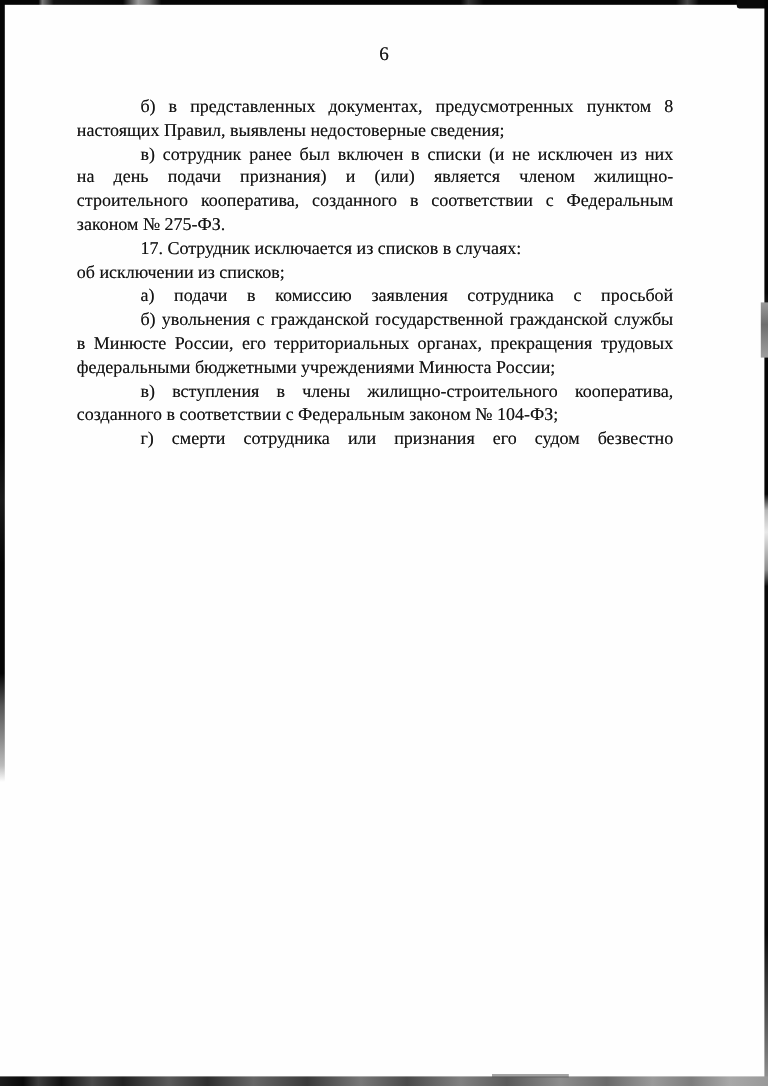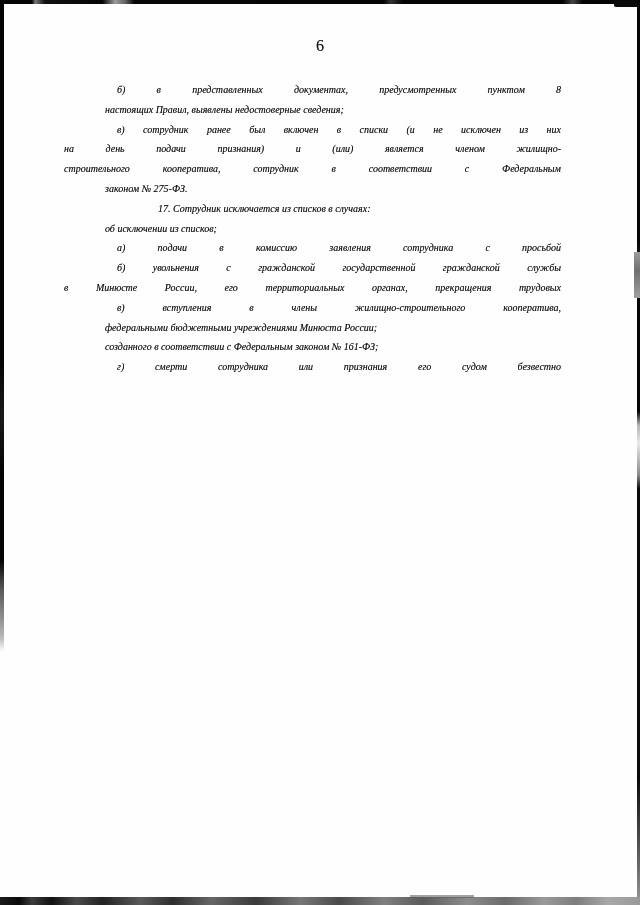--- a/index.html
+++ b/index.html
@@ -61,62 +61,60 @@
   .page-number {
     position: absolute; top: 36px; left: 0; width: 100%;
     text-align: center;
     font-size: 16px; line-height: 20px;
     color: #161616;
     text-shadow: 0 0 0.4px rgba(0,0,0,.6);
   }
   .text-block {
     position: absolute; top: 80px; left: 64px; width: 497px;
     color: #141414;
-    font-size: 10px;
+    font-size: 15px;
     line-height: 19.8px;
     text-shadow: 0 0 0.4px rgba(0,0,0,.55);
-    font-style: italic;
   }
   .line {
     height: 19.8px;
     text-align: justify;
     text-align-last: justify;
     white-space: nowrap;
     overflow: visible;
   }
   .line.last {
     text-align-last: left;
-    margin-left: 41px;
   }
   .line.first {
     text-indent: 53px;
   }
 </style>
 </head>
 <body>
 
 <div class="page">
 
   <div class="page-number">6</div>
 
   <div class="text-block">
       <div class="line first">б) в представленных документах, предусмотренных пунктом 8</div>
       <div class="line last">настоящих Правил, выявлены недостоверные сведения;</div>
       <div class="line first">в) сотрудник ранее был включен в списки (и не исключен из них</div>
       <div class="line">на день подачи признания) и (или) является членом жилищно-</div>
-      <div class="line">строительного кооператива, сотрудник в соответствии с Федеральным</div>
+      <div class="line">строительного кооператива, созданного в соответствии с Федеральным</div>
       <div class="line last">законом № 275-ФЗ.</div>
       <div class="line first last">17. Сотрудник исключается из списков в случаях:</div>
       <div class="line last">об исключении из списков;</div>
       <div class="line first">а) подачи в комиссию заявления сотрудника с просьбой</div>
       <div class="line first">б) увольнения с гражданской государственной гражданской службы</div>
       <div class="line">в Минюсте России, его территориальных органах, прекращения трудовых</div>
+      <div class="line last">федеральными бюджетными учреждениями Минюста России;</div>
       <div class="line first">в) вступления в члены жилищно-строительного кооператива,</div>
-      <div class="line last">федеральными бюджетными учреждениями Минюста России;</div>
-      <div class="line last">созданного в соответствии с Федеральным законом № 161-ФЗ;</div>
+      <div class="line last">созданного в соответствии с Федеральным законом № 104-ФЗ;</div>
       <div class="line first">г) смерти сотрудника или признания его судом безвестно</div>
     </div>
 
   <div class="edge-top"></div>
   <div class="edge-top-right-blob"></div>
   <div class="edge-left"></div>
   <div class="edge-right"></div>
   <div class="edge-right-patch"></div>
   <div class="edge-bottom"></div>
 

